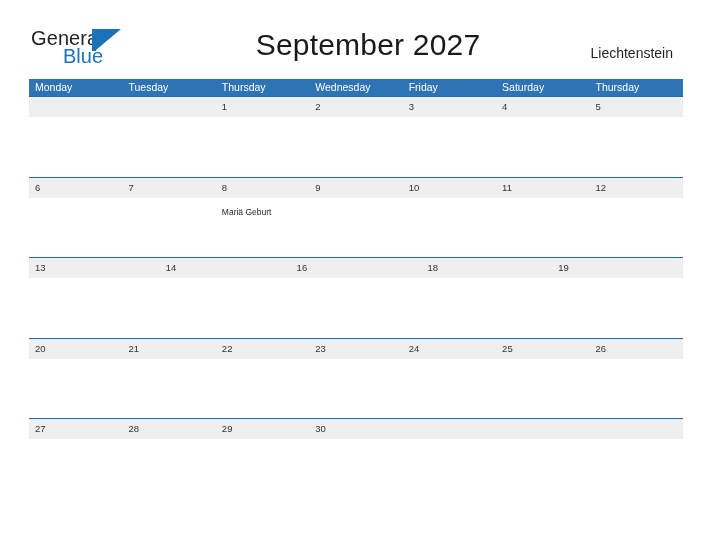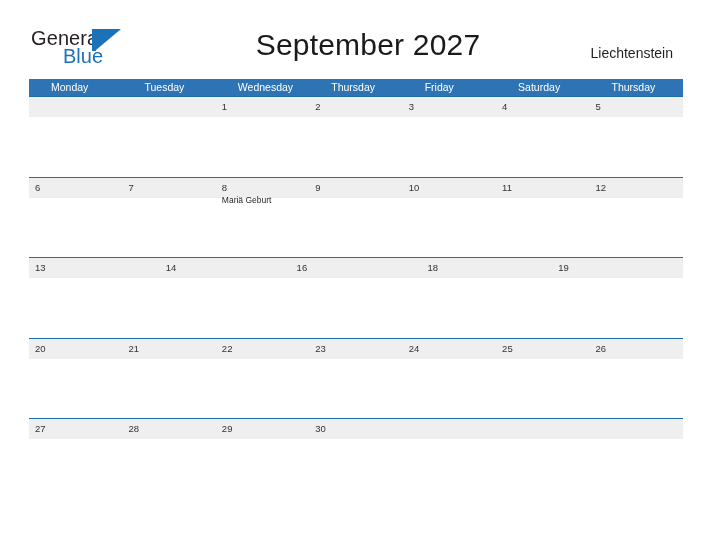--- a/index.html
+++ b/index.html
@@ -105,21 +105,21 @@
   .weekday-row {
     display: flex;
     background: #2e74b5;
     height: 17px;
   }
   .weekday {
     flex: 1 1 0;
     color: #ffffff;
     font-size: 10.5px;
     line-height: 17px;
-    padding-left: 22px;
+    padding-left: 6px;
     box-sizing: border-box;
     white-space: nowrap;
     overflow: hidden;
   }
 
   .week {
     position: relative;
     display: flex;
     height: 80.5px;
     border-top: 1.6px solid #1f6cac;
@@ -149,21 +149,21 @@
     font-size: 9.5px;
     color: #333333;
     line-height: 13px;
     z-index: 2;
   }
   .day-num.empty {
     visibility: hidden;
   }
   .day-events {
     position: relative;
-    margin-top: 0;
+    margin-top: 12px;
     z-index: 2;
   }
   .event {
     font-size: 8.5px;
     color: #231f20;
     line-height: 12px;
     white-space: nowrap;
   }
 </style>
 </head>
@@ -186,22 +186,22 @@
 
     <div class="cal-country">Liechtenstein</div>
 
   </div>
 
   <div class="calendar">
 
     <div class="weekday-row">
       <div class="weekday">Monday</div>
       <div class="weekday">Tuesday</div>
+      <div class="weekday">Thursday</div>
       <div class="weekday">Wednesday</div>
-      <div class="weekday">Thursday</div>
       <div class="weekday">Friday</div>
       <div class="weekday">Saturday</div>
       <div class="weekday">Thursday</div>
     </div>
 
     <div class="week">
       <div class="week-shade"></div>
       <div class="day">
         <div class="day-num empty"></div>
         <div class="day-events"></div>

